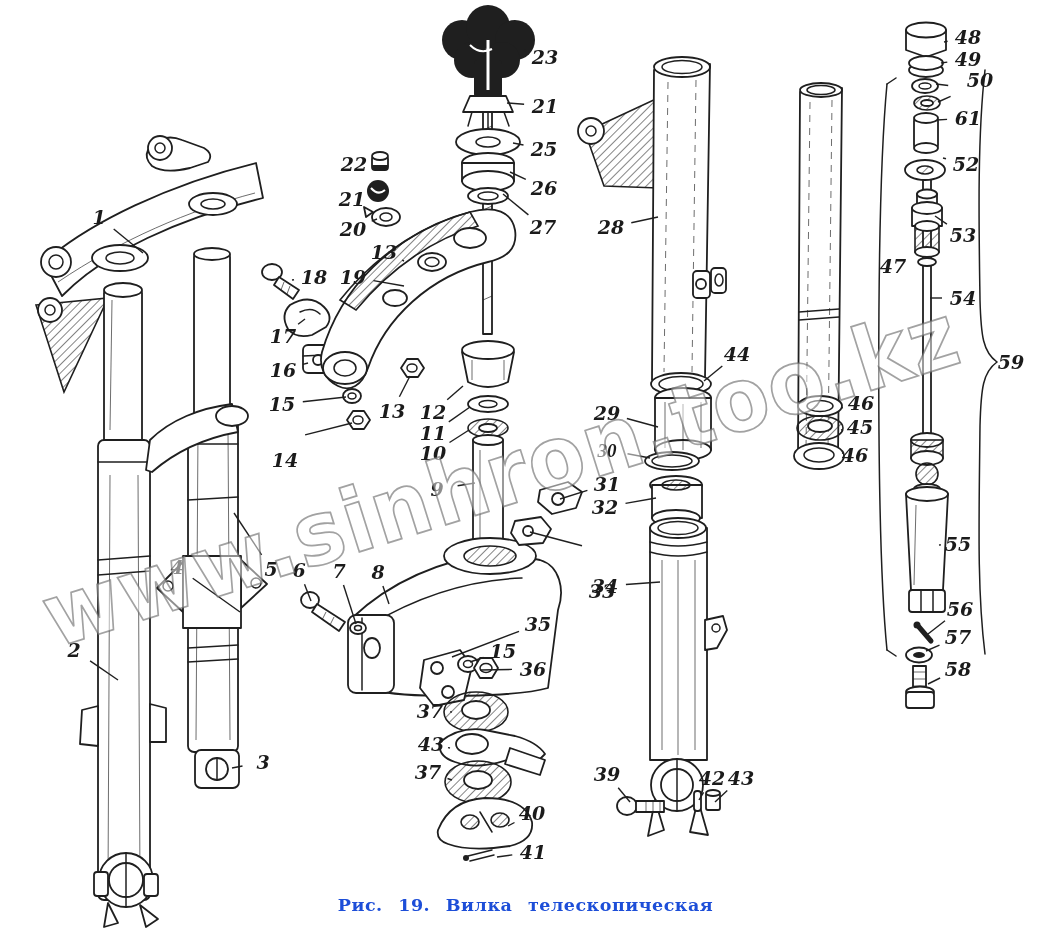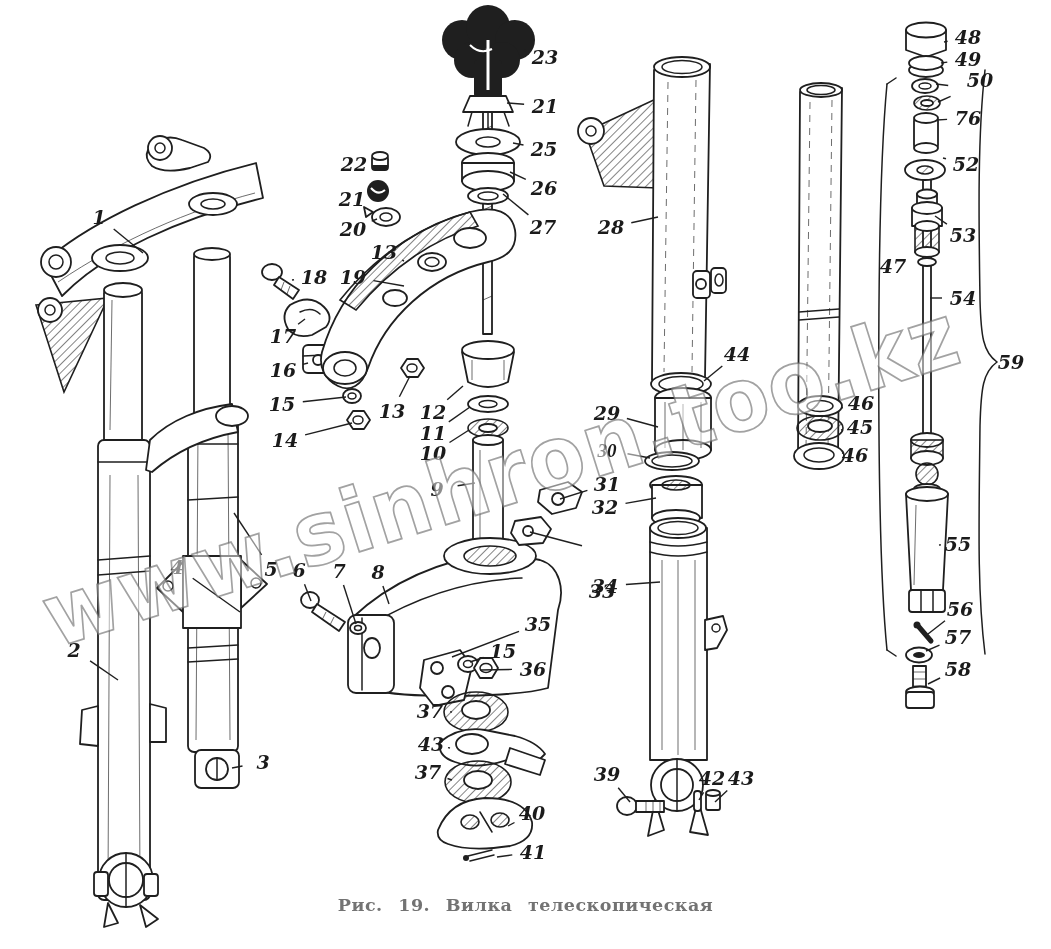--- a/index.html
+++ b/index.html
@@ -22,21 +22,21 @@
 
   .labels-layer { position:absolute; left:0; top:0; width:100%; height:100%; }
   .part-label {
     position:absolute; transform:translate(-50%,-50%);
     font-family:"DejaVu Serif", serif; font-style:italic; font-weight:700;
     font-size:19px; line-height:1; color:#1b1b1b; white-space:nowrap;
   }
   .caption {
     position:absolute; left:0; top:895px; width:100%;
     text-align:center; font-family:"DejaVu Serif", serif;
-    font-weight:700; font-size:17.5px; color:#737373;
+    font-weight:700; font-size:17.5px; color:#1d4ed8;
     letter-spacing:.5px; word-spacing:9px;
   }
   .wm-text {
     font-family:"DejaVu Sans", sans-serif; font-weight:700;
     fill:rgba(255,255,255,.50);
     stroke:rgba(105,105,105,.62); stroke-width:1.8px;
     letter-spacing:2px;
   }
 </style>
 </head>
@@ -446,21 +446,21 @@
       <div class="part-label" style="left: 271px; top: 569px;">5</div>
       <div class="part-label" style="left: 299px; top: 570px;">6</div>
       <div class="part-label" style="left: 339px; top: 571px;">7</div>
       <div class="part-label" style="left: 378px; top: 572px;">8</div>
       <div class="part-label" style="left: 437px; top: 489px;">9</div>
       <div class="part-label" style="left: 433px; top: 453px;">10</div>
       <div class="part-label" style="left: 433px; top: 433px;">11</div>
       <div class="part-label" style="left: 433px; top: 412px;">12</div>
       <div class="part-label" style="left: 384px; top: 252px;">13</div>
       <div class="part-label" style="left: 392px; top: 411px;">13</div>
-      <div class="part-label" style="left: 285px; top: 440px; text-align: right;">14</div>
+      <div class="part-label" style="left: 285px; top: 460px; text-align: right;">14</div>
       <div class="part-label" style="left: 282px; top: 404px;">15</div>
       <div class="part-label" style="left: 503px; top: 651px;">15</div>
       <div class="part-label" style="left: 283px; top: 370px;">16</div>
       <div class="part-label" style="left: 283px; top: 336px;">17</div>
       <div class="part-label" style="left: 314px; top: 277px;">18</div>
       <div class="part-label" style="left: 353px; top: 277px;">19</div>
       <div class="part-label" style="left: 353px; top: 229px;">20</div>
       <div class="part-label" style="left: 352px; top: 199px;">21</div>
       <div class="part-label" style="left: 354px; top: 164px;">22</div>
       <div class="part-label" style="left: 545px; top: 57px;">23</div>
@@ -486,21 +486,21 @@
       <div class="part-label" style="left: 712px; top: 778px;">42</div>
       <div class="part-label" style="left: 741px; top: 778px;">43</div>
       <div class="part-label" style="left: 737px; top: 354px;">44</div>
       <div class="part-label" style="left: 860px; top: 427px;">45</div>
       <div class="part-label" style="left: 861px; top: 403px;">46</div>
       <div class="part-label" style="left: 855px; top: 455px;">46</div>
       <div class="part-label" style="left: 893px; top: 266px;">47</div>
       <div class="part-label" style="left: 968px; top: 37px;">48</div>
       <div class="part-label" style="left: 968px; top: 59px;">49</div>
       <div class="part-label" style="left: 969px; top: 80px; margin-left: 11px;">50</div>
-      <div class="part-label" style="left: 968px; top: 118px;">76</div>
+      <div class="part-label" style="left: 968px; top: 118px;">61</div>
       <div class="part-label" style="left: 966px; top: 164px;">52</div>
       <div class="part-label" style="left: 963px; top: 235px;">53</div>
       <div class="part-label" style="left: 963px; top: 298px;">54</div>
       <div class="part-label" style="left: 958px; top: 544px;">55</div>
       <div class="part-label" style="left: 960px; top: 609px;">56</div>
       <div class="part-label" style="left: 958px; top: 637px;">57</div>
       <div class="part-label" style="left: 958px; top: 669px;">58</div>
       <div class="part-label" style="left: 1011px; top: 362px;">59</div>
     </div>
 

